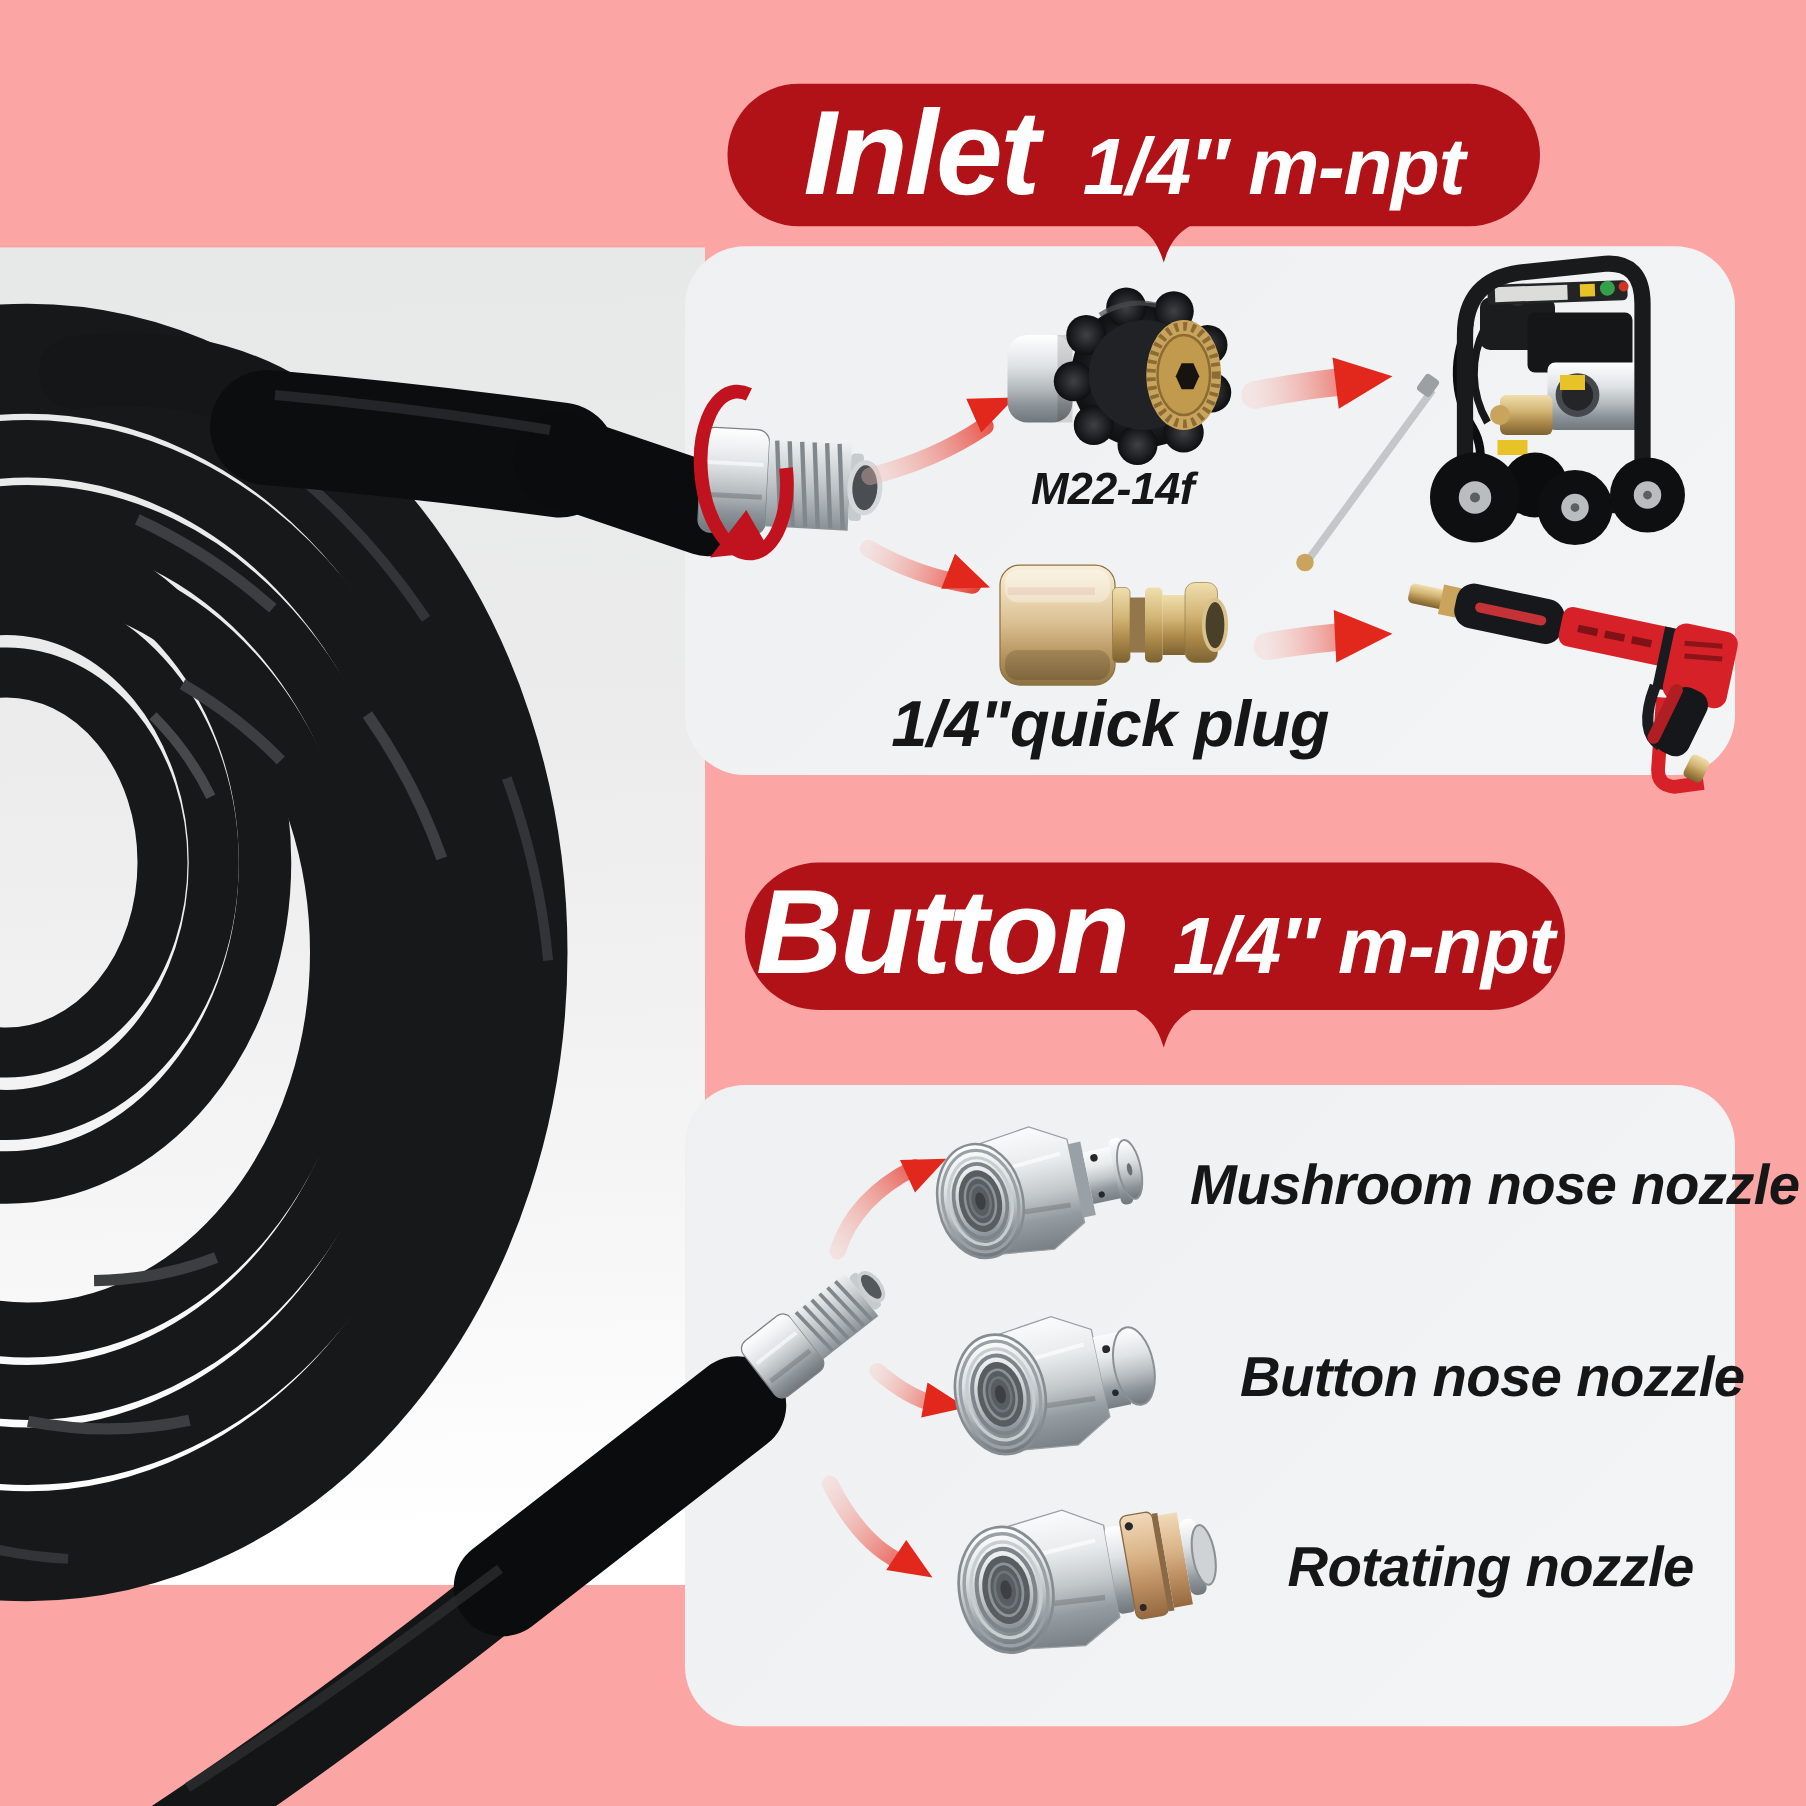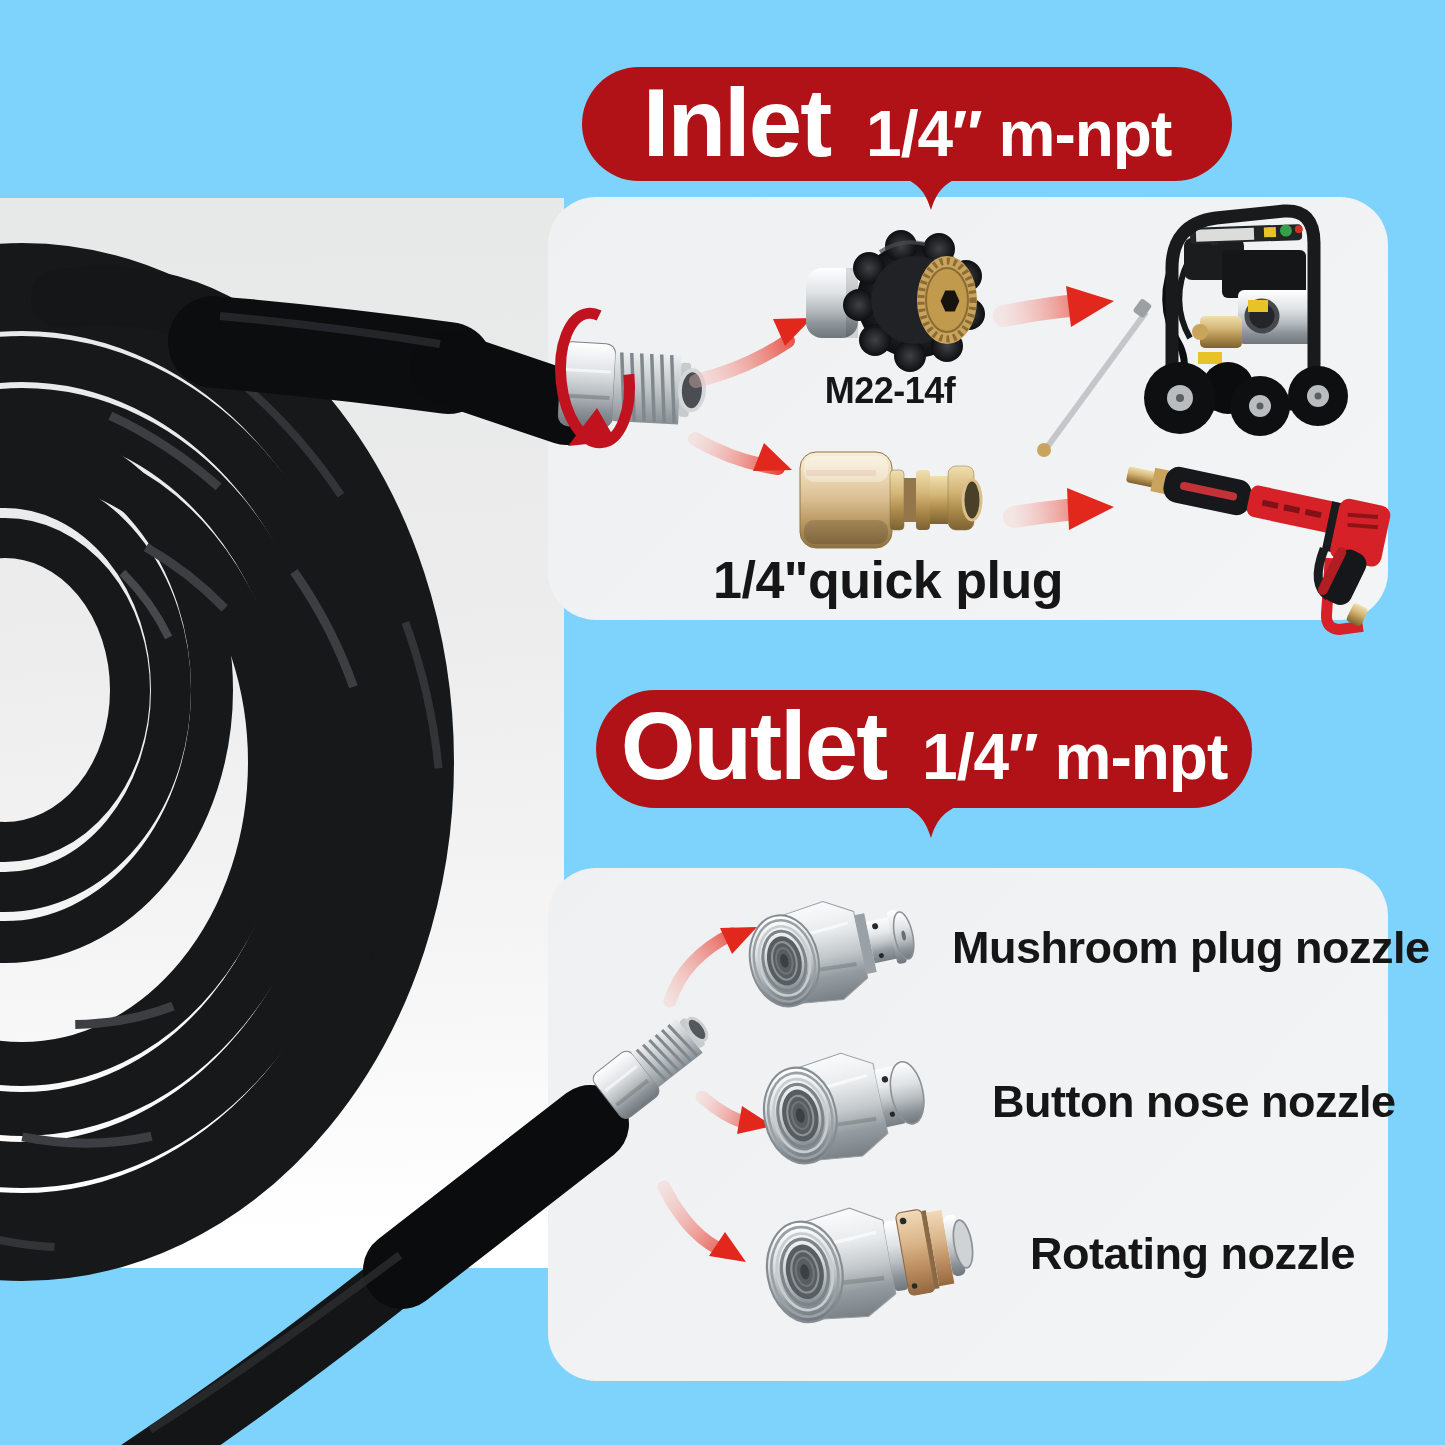--- a/index.html
+++ b/index.html
@@ -1,17 +1,17 @@
 <!DOCTYPE html>
 <html><head>
 <meta charset="utf-8">
 <style>
   html,body{margin:0;padding:0;background:#fff;}
-  .canvas{position:relative;width:1445px;height:1445px;background:#7dd3fc;overflow:hidden;
-          font-family:"Liberation Sans","DejaVu Sans",sans-serif;}
+  .canvas{position:relative;width:1445px;height:1445px;background:#fca5a5;overflow:hidden;
+          font-family:"Liberation Sans","DejaVu Sans",sans-serif;font-style:italic;}
   .photo-bg{position:absolute;left:0;top:198px;width:564px;height:1070px;
             background:linear-gradient(178deg,#e7e8e8 0%,#ececed 38%,#f5f5f5 70%,#ffffff 96%);}
   .panel{position:absolute;left:548px;width:840px;border-radius:48px;
          background:linear-gradient(135deg,#eff0f1 0%,#f3f4f5 100%);}
   .panel.inlet{top:197px;height:423px;}
   .panel.outlet{top:868px;height:513px;}
   .art{position:absolute;left:0;top:0;width:1445px;height:1445px;z-index:2;}
   .banner{position:absolute;z-index:3;background:#b01218;border-radius:60px;color:#fff;
           display:flex;align-items:baseline;justify-content:center;white-space:nowrap;}
   .banner.inlet{left:582px;top:67px;width:650px;height:114px;}
@@ -354,23 +354,23 @@
 
     <path d="M900,176 C920,184 926,194 931,210 C936,194 942,184 962,176 Z" fill="#b01218"></path>
     <path d="M900,804 C920,812 926,822 931,838 C936,822 942,812 962,804 Z" fill="#b01218"></path>
   </svg>
 
   <div class="banner inlet">
     <span class="banner-title">Inlet</span>
     <span class="banner-spec">1/4″ m-npt</span>
   </div>
   <div class="banner outlet">
-    <span class="banner-title">Outlet</span>
+    <span class="banner-title">Button</span>
     <span class="banner-spec">1/4″ m-npt</span>
   </div>
 
   <div class="label centered m22">M22-14f</div>
   <div class="label centered quickplug">1/4"quick plug</div>
-  <div class="label lefted nozzle mushroom">Mushroom plug nozzle</div>
+  <div class="label lefted nozzle mushroom">Mushroom nose nozzle</div>
   <div class="label lefted nozzle rotating">Rotating nozzle</div>
   <div class="label lefted nozzle button">Button nose nozzle</div>
 
 </div>
 
 </body></html>

